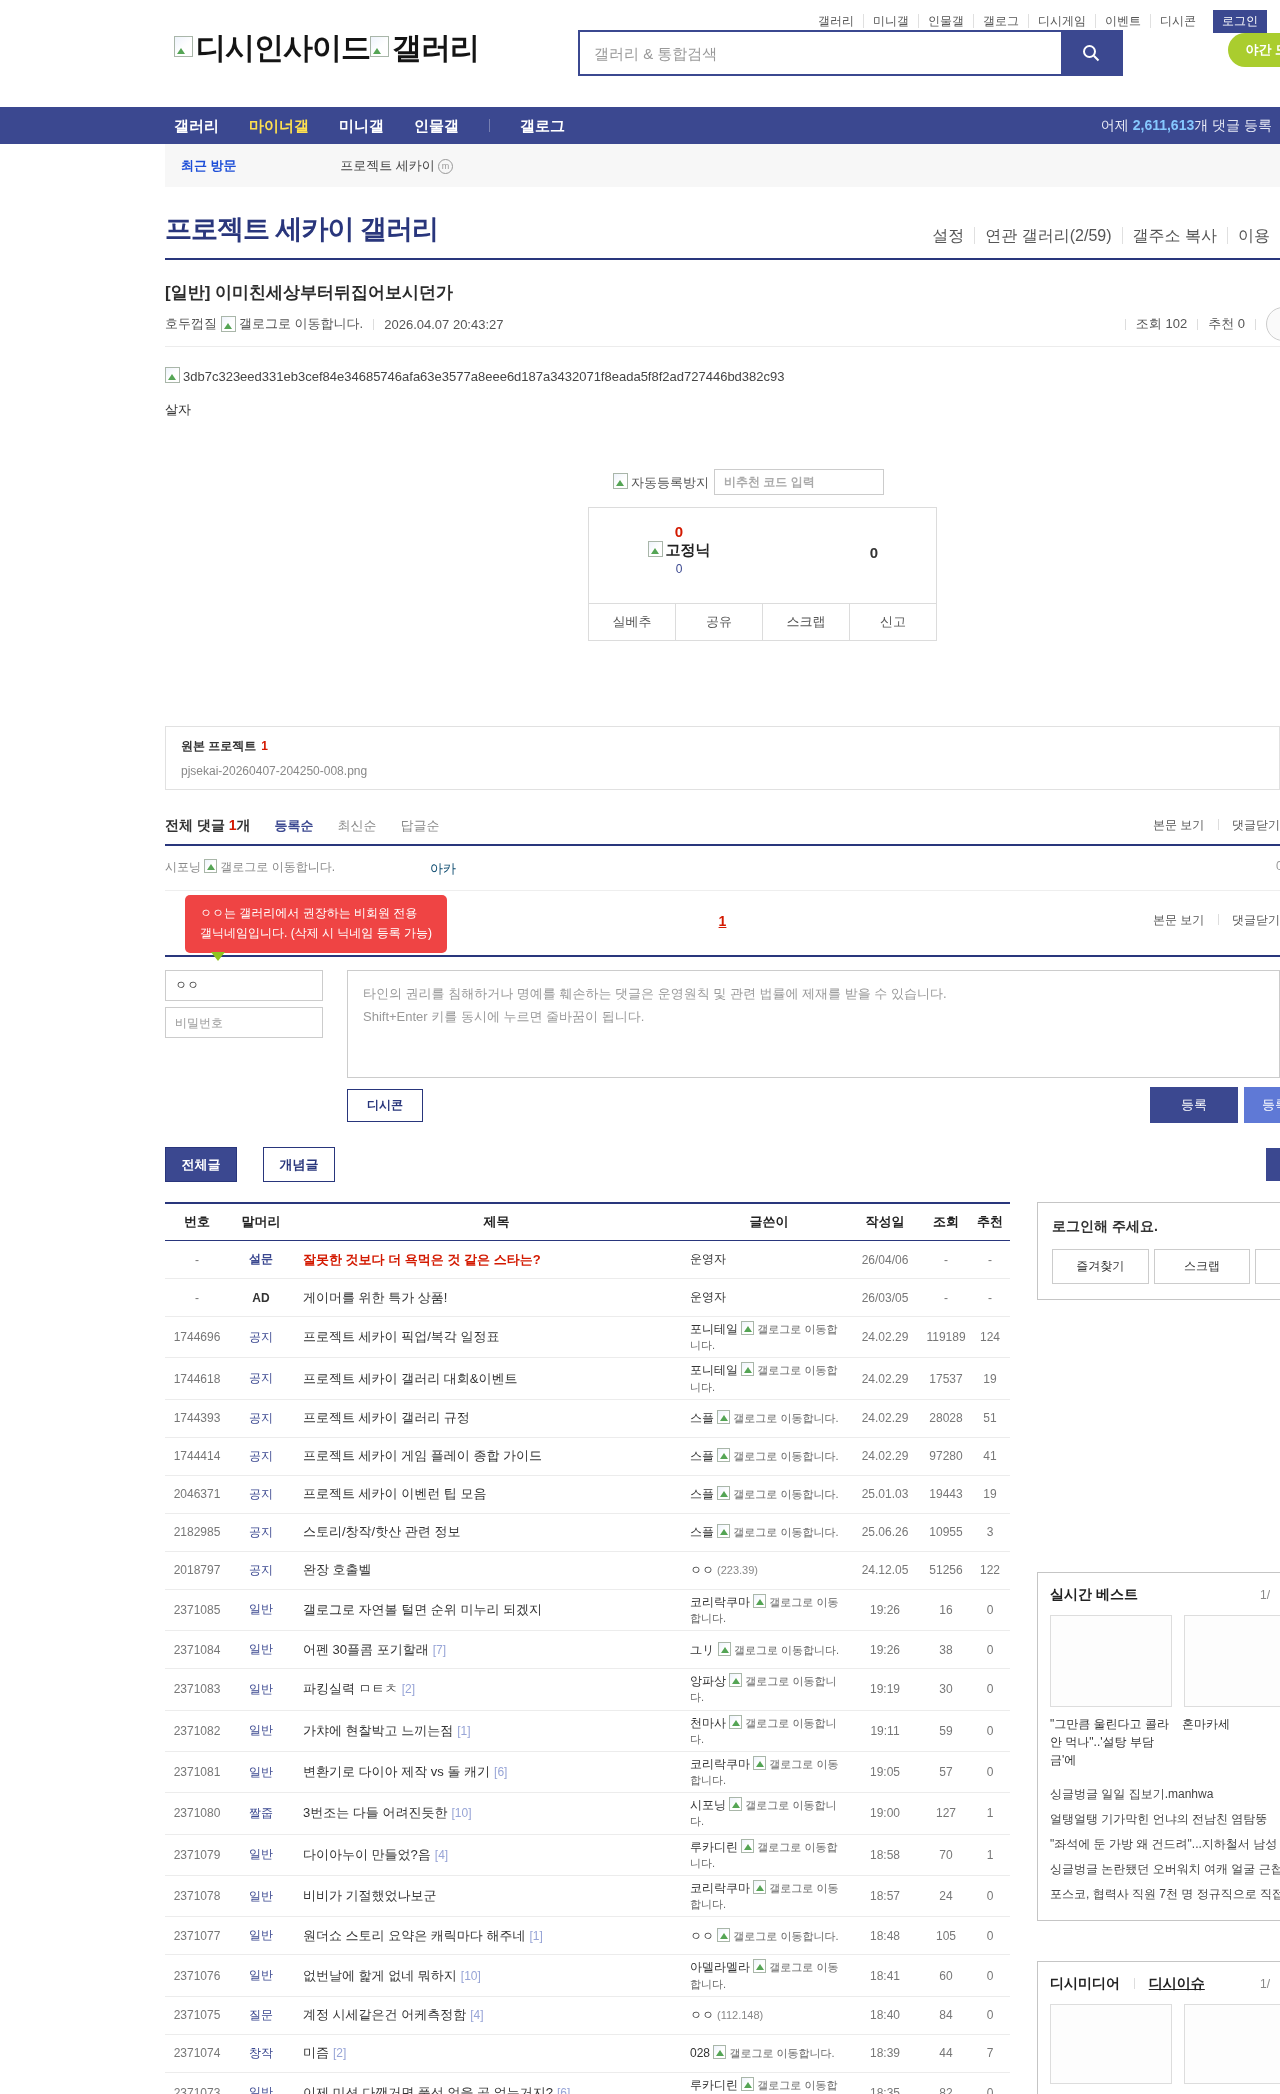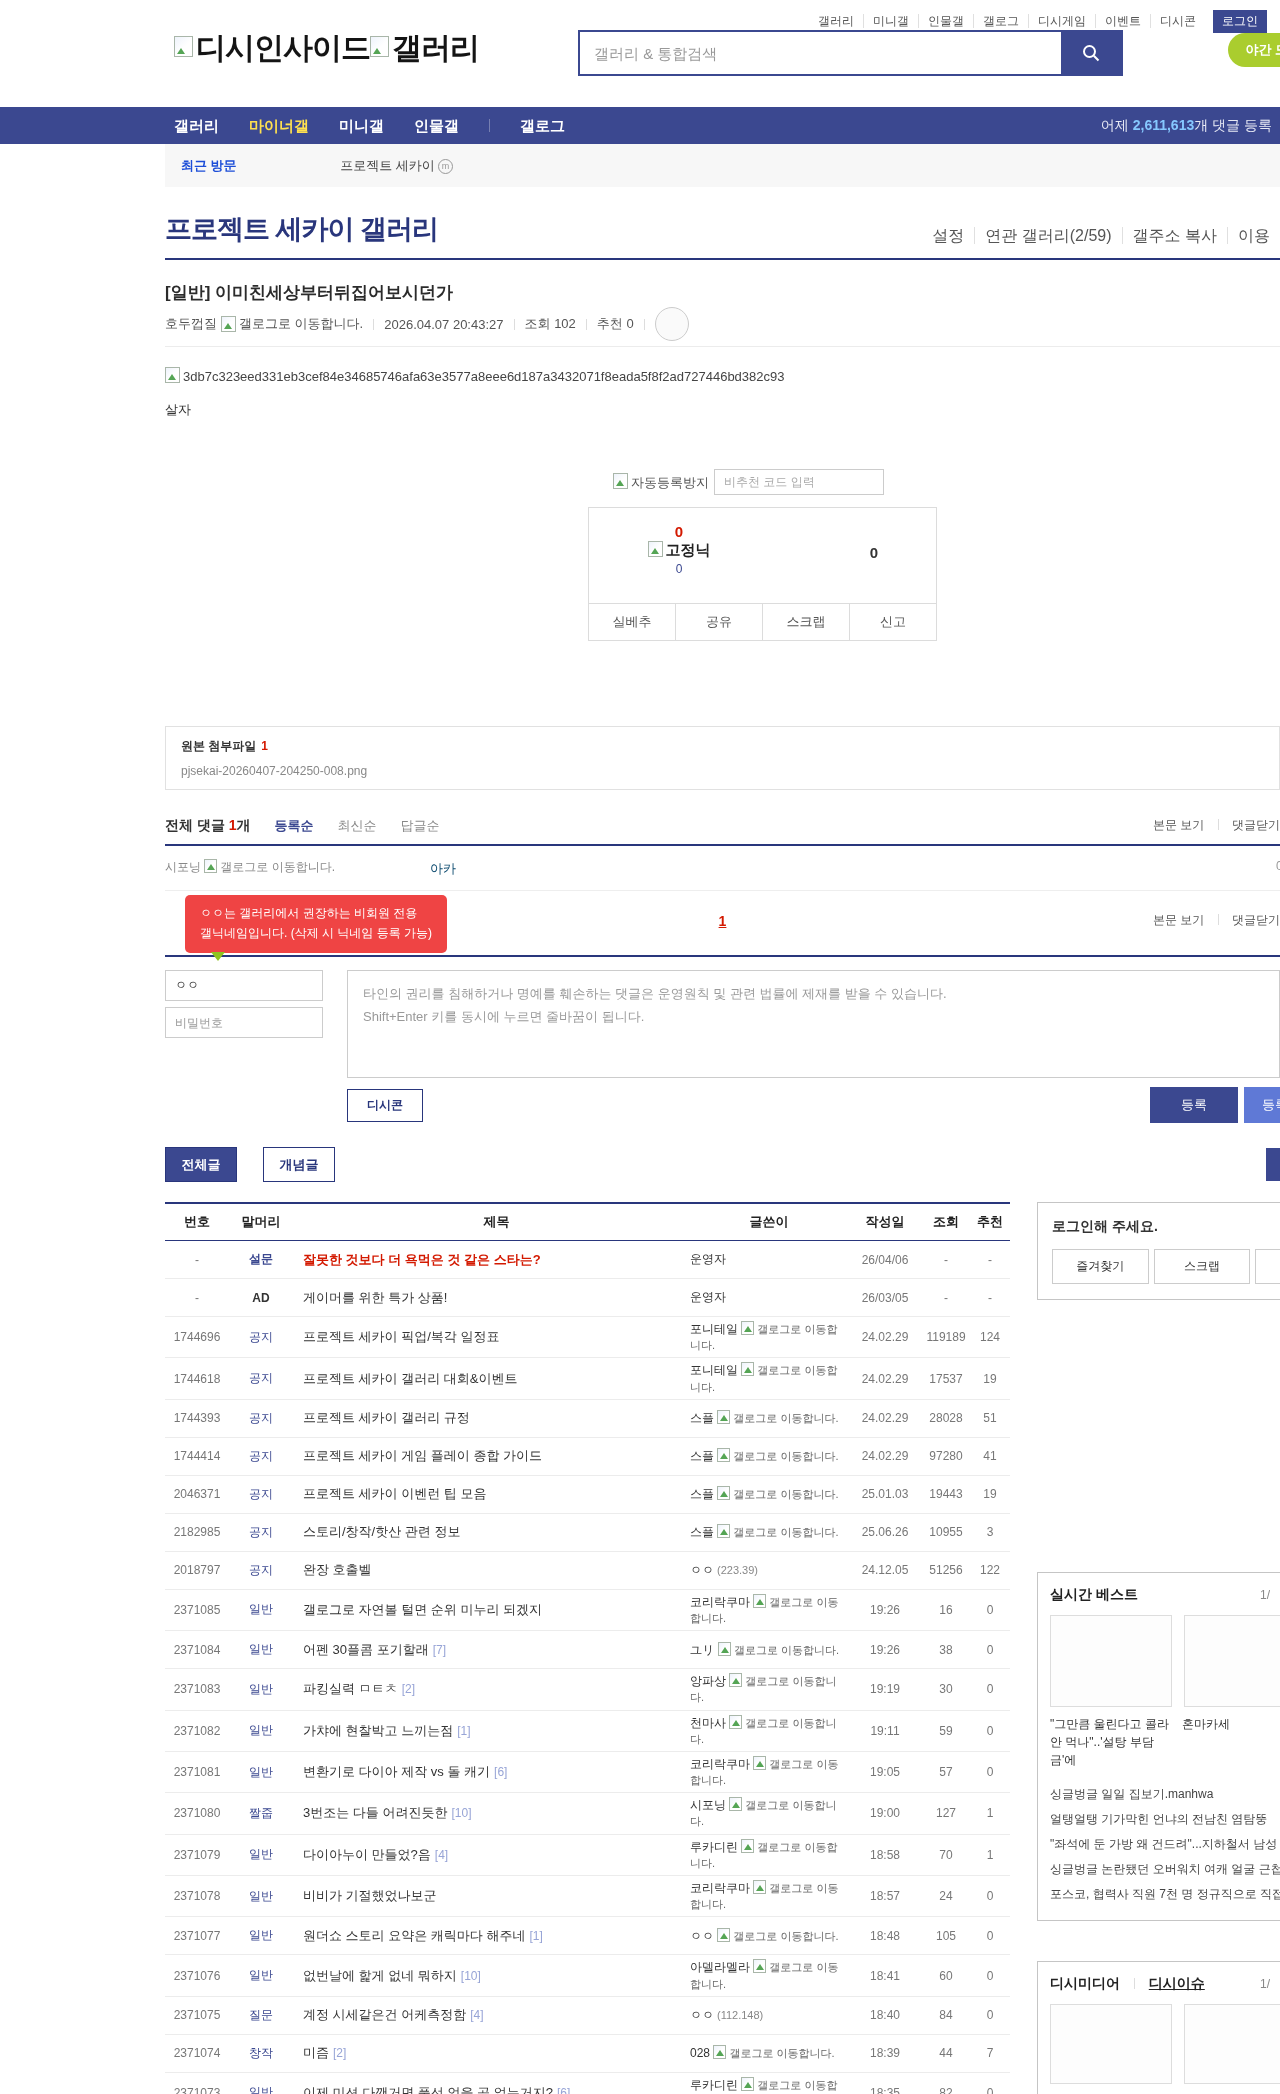--- a/index.html
+++ b/index.html
@@ -63,34 +63,34 @@
 
   .gtitle-row { display:flex; justify-content:space-between; align-items:flex-end;
     padding:24px 0 11px; }
   .gtitle { font-size:27px; font-weight:bold; color:#29367c; letter-spacing:-1px; }
   .gmenu { font-size:16px; color:#555; white-space:nowrap; }
   .gmenu-item { padding:0 10px; border-left:1px solid #e0e0e0; cursor:pointer; }
   .gmenu-item:first-child { border-left:0; }
   .title-hr { border-top:2px solid #29367c; }
 
   .post-title { margin-top:21px; font-size:17px; font-weight:bold; color:#2b2b2b; }
-  .post-meta { display:flex; margin-top:11px; font-size:13px; color:#555; }
+  .post-meta { display:flex; justify-content:space-between; margin-top:11px; font-size:13px; color:#555; }
   .pm-left,.pm-right { display:flex; align-items:center; }
   .circle-frag { width:32px; height:32px; border:1px solid #ccc; border-radius:50%;
     margin:-8px -20px -8px 0; background:#fafafa; }
   .post-divider { border-top:1px solid #ececec; margin-top:13px; }
 
   .post-body { padding-top:20px; font-size:13px; color:#444; }
   .body-alt { word-break:break-all; }
   .body-text { margin-top:17px; color:#333; }
 
   .captcha-row { margin-left:448px; margin-top:50px; display:flex; align-items:center; }
   .captcha-label { font-size:13px; color:#555; white-space:nowrap; }
   .captcha-input { width:170px; height:23px; border:1px solid #ccc; font-size:12px;
-    padding:12px 9px; margin-left:5px; box-sizing:border-box; font-family:inherit; color:#333; }
+    padding:12px 9px; margin-left:5px; box-sizing:border-box; font-family:inherit; color:#333;font-weight:bold; }
   .captcha-input::placeholder { color:#aaa; }
 
   .vote-box { width:347px; margin-left:423px; margin-top:12px; border:1px solid #dcdcdc;
     text-align:center; }
   .vote-top { position:relative; height:95px; }
   .vote-up { position:absolute; left:25px; top:15px; width:130px; cursor:pointer; }
   .vu-num { color:#d31900; font-weight:bold; font-size:15px; }
   .vu-label { font-size:15px; font-weight:bold; color:#222; margin-top:1px; }
   .vu-sub { font-size:12px; color:#3b4890; margin-top:2px; }
   .vote-down { position:absolute; right:58px; top:36px; font-size:15px; font-weight:bold;
@@ -290,21 +290,21 @@
     <div class="vote-actions" id="vote-actions">
         <div class="va-cell">실베추</div>
         <div class="va-cell">공유</div>
         <div class="va-cell">스크랩</div>
         <div class="va-cell">신고</div>
       </div>
   </div>
 
   <div class="attach-box">
     <div>
-      <span class="at-label">원본 첨부파일</span><span class="at-count">1</span>
+      <span class="at-label">원본 프로젝트</span><span class="at-count">1</span>
     </div>
     <div class="at-file">pjsekai-20260407-204250-008.png</div>
   </div>
 
   <div class="cmt-head">
     <span class="ch-total">
       <span>전체 댓글 </span><span class="ch-num">1</span><span>개</span>
     </span>
     <span id="sort-tabs"><span class="sort-tab active">등록순</span><span class="sort-tab">최신순</span><span class="sort-tab">답글순</span></span>
     <span class="ch-right">

